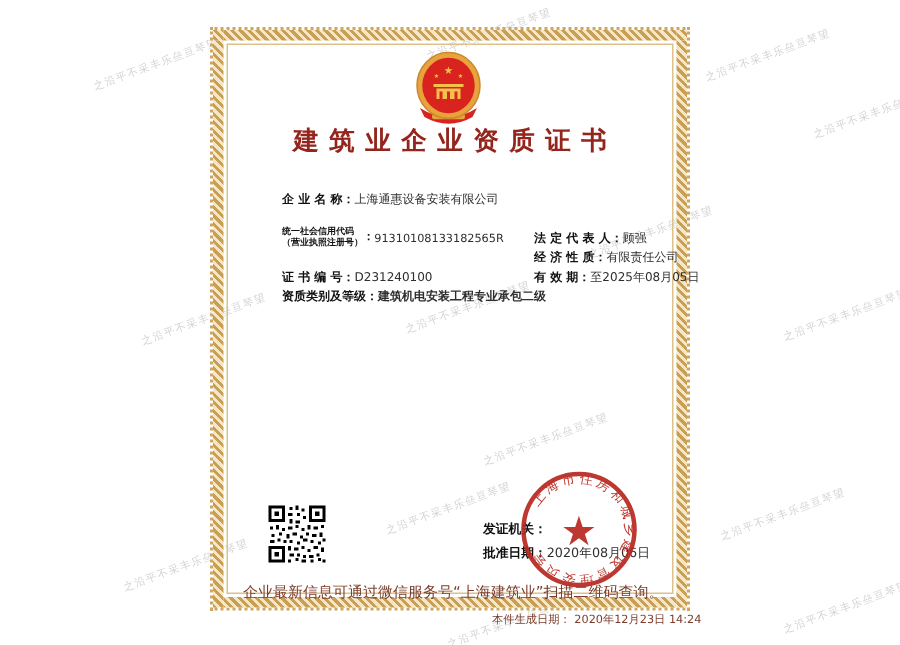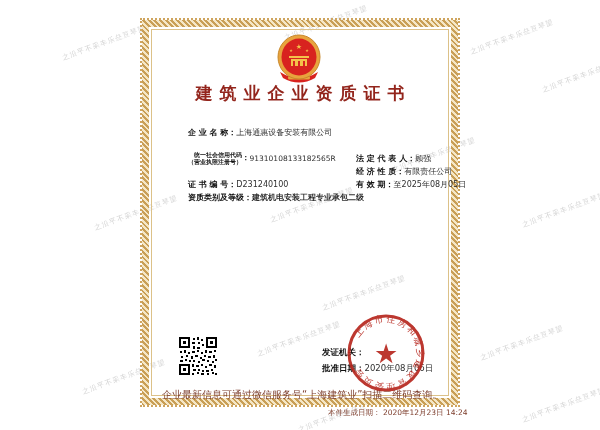--- a/index.html
+++ b/index.html
@@ -28,21 +28,21 @@
   
   .emblem{position:absolute;left:274px;top:32px;width:50px;height:52px;}
 
   
   .title{
     position:absolute;left:140px;top:82px;width:320px;text-align:center;
     font-size:17px;font-weight:bold;color:#93251c;letter-spacing:7px;text-indent:7px;
   }
 
   
-  .row{position:absolute;font-size:8px;color:#1c1c1c;white-space:nowrap;text-align:right;}
+  .row{position:absolute;font-size:8px;color:#1c1c1c;white-space:nowrap;}
   .row .lb{font-weight:bold;color:#111;}
   .row .val{color:#2e2e2e;}
   .small-label{
     display:inline-block;vertical-align:middle;font-weight:bold;
     font-size:6px;line-height:7px;color:#111;
   }
   .code-val{display:inline-block;vertical-align:middle;font-size:7.5px;color:#2e2e2e;}
 
   
   .qr{position:absolute;left:178px;top:336px;width:40px;height:40px;}

